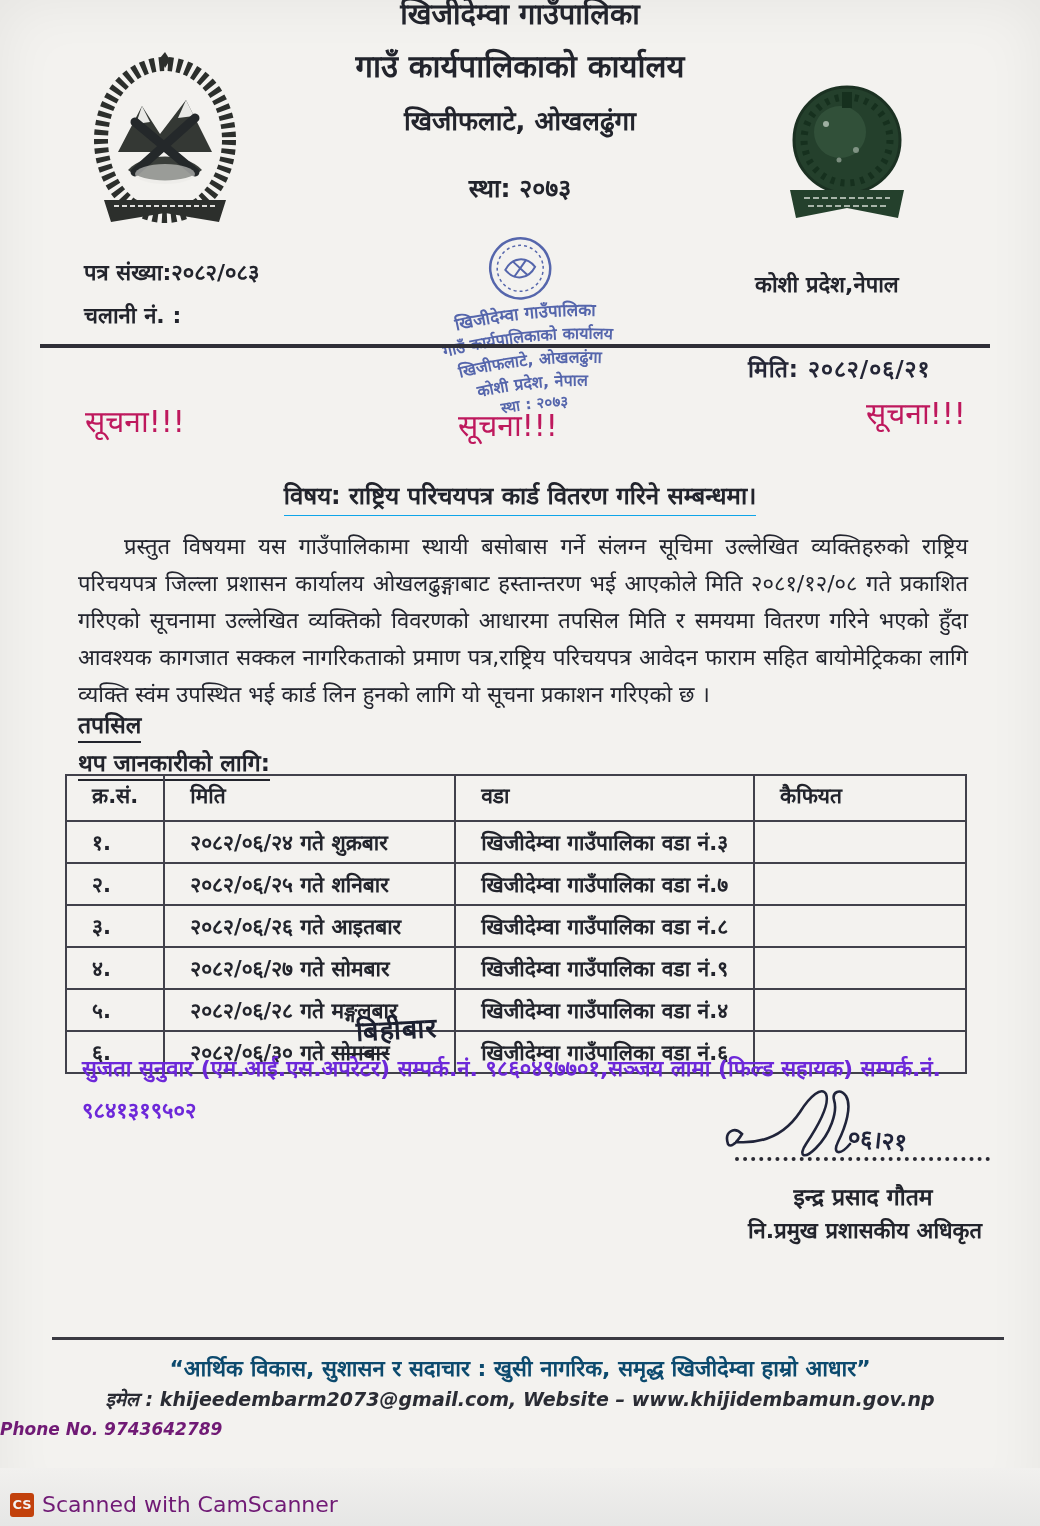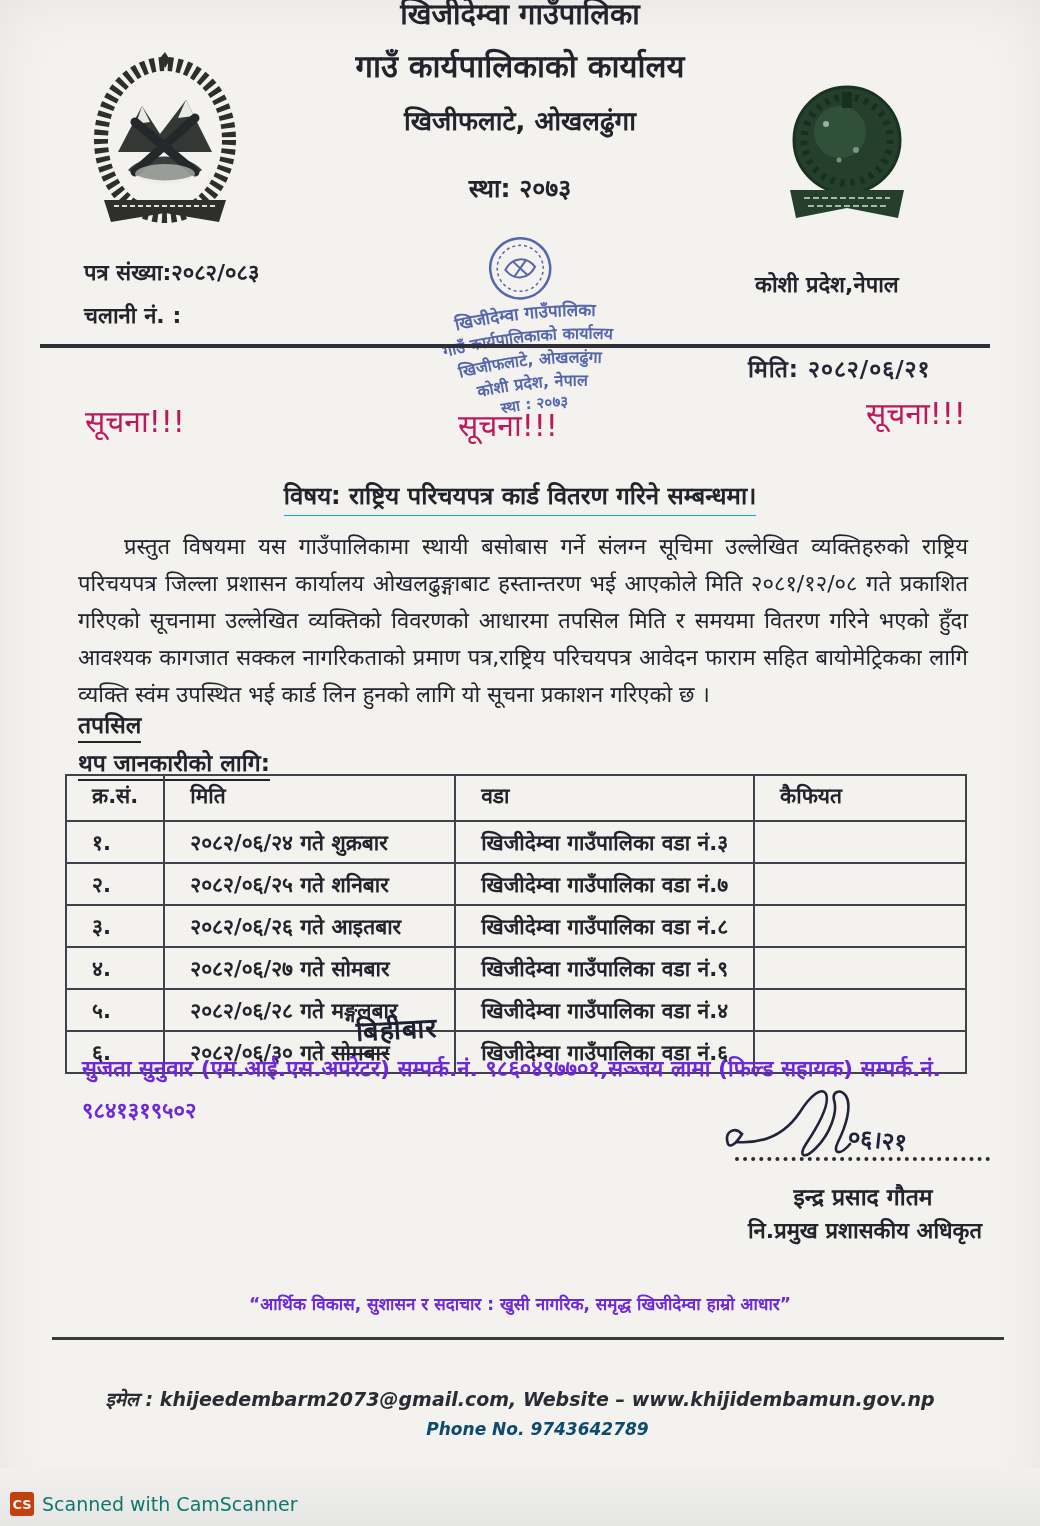--- a/index.html
+++ b/index.html
@@ -56,29 +56,29 @@
   .correction{left:356px;top:1010px;font-size:27px;font-weight:bold;color:#1c2030;transform:rotate(-3deg);letter-spacing:1px;}
   
   .contact{left:82px;top:1048px;width:905px;font-size:22px;font-weight:600;line-height:42px;color:#6d28d9;}
   
   .sig-squiggle{left:722px;top:1082px;}
   .sig-scribble{left:848px;top:1122px;font-size:24px;font-weight:600;color:#20243a;transform:rotate(6deg);}
   .sig-dots{left:735px;top:1156px;width:255px;border-bottom:4px dotted #2a2a33;height:1px;}
   .sig-name{left:728px;top:1180px;width:270px;text-align:center;font-size:23px;font-weight:bold;}
   .sig-title{left:705px;top:1214px;width:320px;text-align:center;font-size:22px;font-weight:bold;}
   
-  .slogan{left:0;right:0;top:1292px;text-align:center;font-size:17px;font-weight:bold;color:#6d28d9;}
+  .slogan{left:0;right:0;top:1352px;text-align:center;font-size:22px;font-weight:bold;color:#0c4a6e;}
   .email-line{left:0;right:0;top:1386px;text-align:center;font-size:19px;font-weight:bold;font-style:italic;color:#2a2c34;}
-  .phone-line{left:0;right:0;top:1419px;text-align:center;font-size:17px;font-weight:bold;font-style:italic;color:#0c4a6e;padding-left:35px;}
+  .phone-line{left:0;right:0;top:1419px;font-size:17px;font-weight:bold;font-style:italic;color:#701a75;}
   
   .scan-strip{left:0;top:1468px;width:1040px;height:58px;background:linear-gradient(#f1f0ee,#e6e6e5);}
   .cam{left:10px;top:1492px;display:flex;align-items:center;gap:8px;}
   .cs-badge{width:24px;height:24px;background:#c2410c;border-radius:3px;color:#f4f4f4;
     font-size:13px;font-weight:bold;display:flex;align-items:center;justify-content:center;}
-  .cam-text{font-size:19px;color:#0f766e;}
+  .cam-text{font-size:22px;color:#701a75;}
 </style>
 </head>
 <body>
 
 <div class="page">
 
   <div class="abs emblem-left">
     <svg width="150" height="185" viewBox="0 0 150 185">
       <ellipse cx="75" cy="88" rx="64" ry="76" fill="none" stroke="#2c2f2c" stroke-width="14" stroke-dasharray="5 4"></ellipse>
       <path d="M70,6 L75,0 L80,8 L75,16 Z" fill="#2c2f2c"></path>

